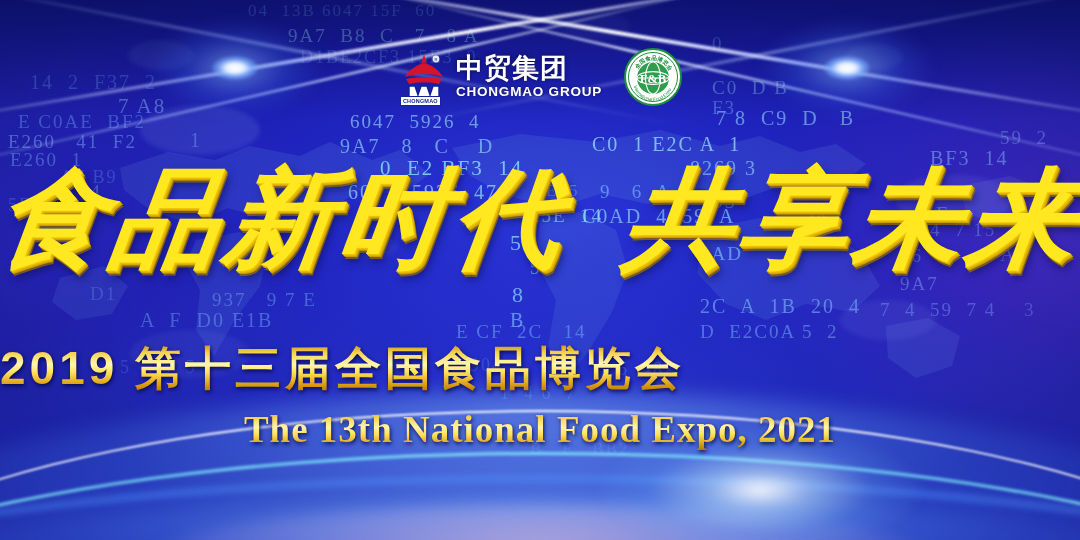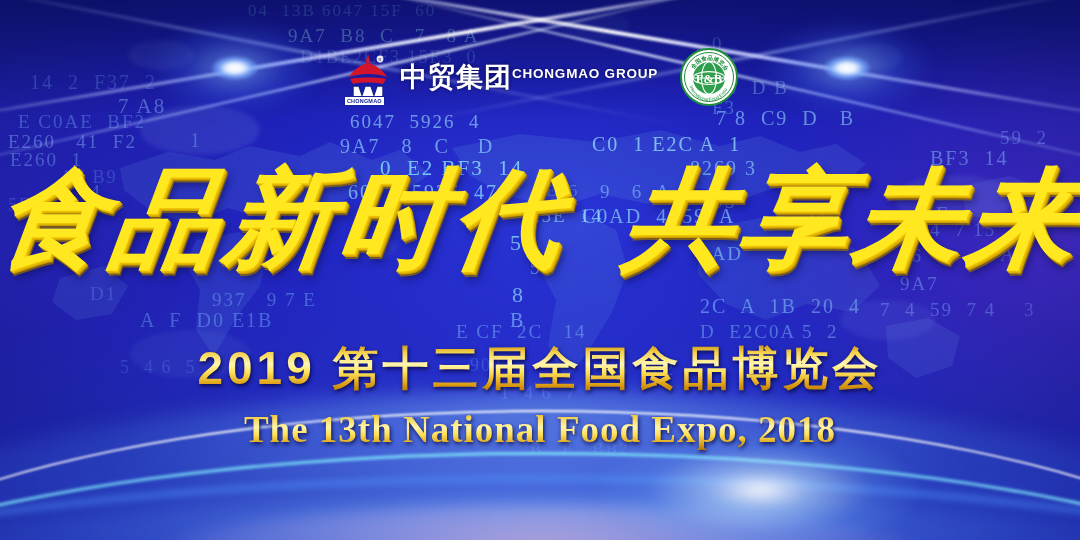--- a/index.html
+++ b/index.html
@@ -171,21 +171,21 @@
     display:flex;align-items:center;justify-content:center;gap:22px;
   }
   .zm-logo{
     display:flex;align-items:center;gap:6px;
     height:56px;
   }
   .zm-mark{
     position:relative;width:52px;height:52px;flex:none;
   }
   .zm-words{
-    display:flex;flex-direction:row;justify-content:center;line-height:1;
+    display:flex;flex-direction:column;justify-content:center;line-height:1;
   }
   .zm-cn{
     font-family:"Liberation Sans", sans-serif;
     font-weight:bold;font-size:27px;color:#ffffff;
     letter-spacing:1px;
     text-shadow:0 0 4px rgba(0,0,30,.65);
   }
   .zm-en{
     font-family:"Liberation Sans", sans-serif;
     font-weight:bold;font-size:13.5px;color:#ffffff;
@@ -223,21 +223,21 @@
       2px 2px 0 #e0b400,
       3px 3px 0 #c99d00,
       4px 5px 0 rgba(150,110,0,.75),
       5px 7px 9px rgba(10,10,70,.6);
     white-space:nowrap;
   }
 
   
   .subtitle-cn{
     position:absolute;left:0;top:344px;width:1080px;
-    text-align:center;
+    text-align:left;
     font-family:"Liberation Sans", sans-serif;
     font-weight:bold;
     font-size:46px;
     letter-spacing:4px;
     line-height:1.05;
     background:linear-gradient(180deg,#c98f12 0%,#f6d24b 18%,#fff6b0 42%,#ffe35c 58%,#d9990f 86%,#b8780a 100%);
     -webkit-background-clip:text;background-clip:text;
     color:transparent;-webkit-text-fill-color:transparent;
     filter:drop-shadow(1px 2px 2px rgba(5,5,60,.85));
     white-space:nowrap;
@@ -409,15 +409,15 @@
       </svg>
     </div>
   </div>
 
   <div class="headline">
     <span class="hl-part">食品新时代</span>
     <span class="hl-part">共享未来</span>
   </div>
 
   <div class="subtitle-cn">2019 第十三届全国食品博览会</div>
-  <div class="subtitle-en">The 13th National Food Expo, 2018</div>
+  <div class="subtitle-en">The 13th National Food Expo, 2021</div>
 
 </div>
 
 </body></html>

